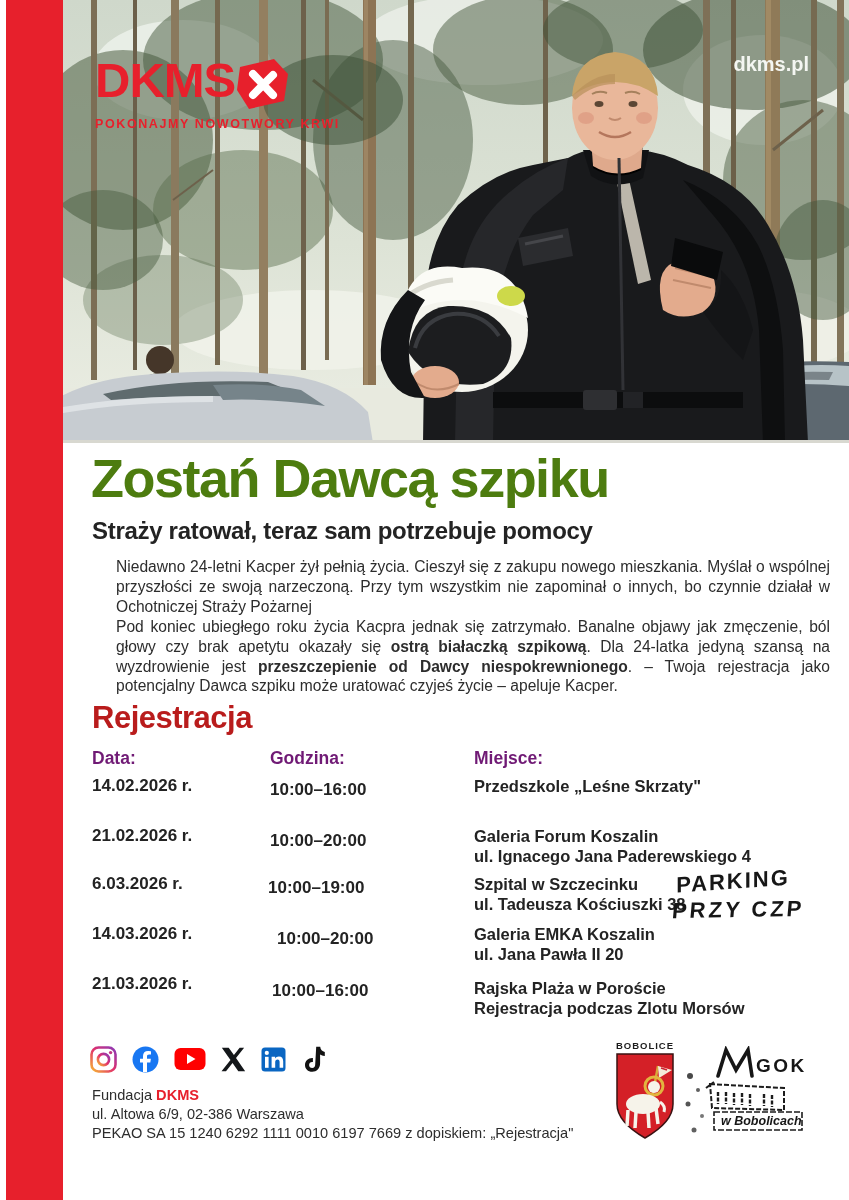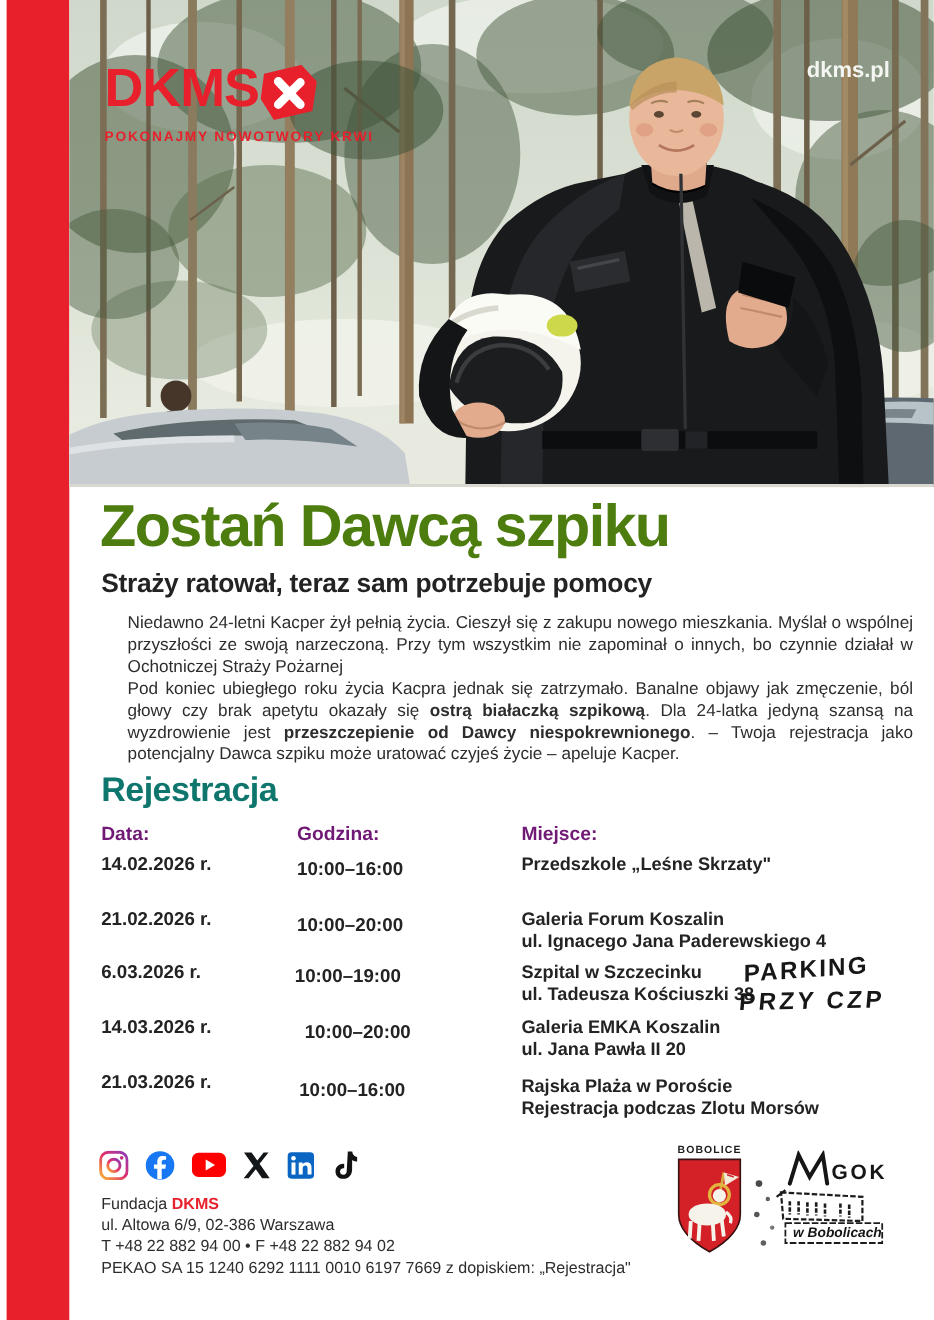--- a/index.html
+++ b/index.html
@@ -21,21 +21,21 @@
   .logo-badge { margin-left:2px; margin-top:2px; }
   .logo-tagline { color:#e7202c; font-size:12.5px; font-weight:bold; letter-spacing:1.6px; margin-top:6px; }
   .website { position:absolute; right:40px; top:53px; color:#f4f6f2; font-size:20px; font-weight:bold; }
   
   .headline { position:absolute; left:91px; top:447px; color:#4d7c0f; font-size:54px; font-weight:bold; letter-spacing:-1.5px; }
   .subheadline { position:absolute; left:92px; top:517px; color:#232323; font-size:24px; font-weight:bold; letter-spacing:-0.3px; }
   .para { position:absolute; left:92px; width:714px; color:#2d2d2d; font-size:15.6px; line-height:19.8px; text-align:justify;margin-left:24px; }
   .para1 { top:557px; }
   .para2 { top:617px; }
   
-  .reg-heading { position:absolute; left:92px; top:700px; color:#0f766e; font-size:31px; font-weight:bold; letter-spacing:-0.5px; }
+  .reg-heading { position:absolute; left:92px; top:700px; color:#b91c1c; font-size:31px; font-weight:bold; letter-spacing:-0.5px; }
   .reg-table { position:absolute; left:0; top:748px; width:849px; }
   .reg-hdr { position:absolute; font-size:17.5px; font-weight:bold; color:#701a75; }
   .col-date { left:92px; } .col-time { left:270px; } .col-place { left:474px; }
   .reg-row-date, .reg-row-time { position:absolute; font-size:17px; font-weight:bold; color:#232323; white-space:nowrap; }
   .reg-row-place { position:absolute; left:474px; font-size:16.5px; font-weight:bold; color:#232323; line-height:20px; white-space:nowrap; }
   
   .hand-note { position:absolute; left:676px; top:868px; color:#171717; font-weight:bold; }
   .hand-line1 { font-size:22px; letter-spacing:2px; transform:rotate(-4deg) skewX(-4deg); }
   .hand-line2 { font-size:22px; letter-spacing:3px; transform:rotate(-1deg) skewX(-6deg); margin-top:3px; margin-left:-4px; }
   
@@ -338,16 +338,15 @@
       <rect x="30" y="66" width="88" height="18" fill="none" stroke="#1c1c1c" stroke-width="1.6" stroke-dasharray="6 2"></rect>
       <text x="37" y="79" font-family="Liberation Sans, sans-serif" font-size="12.5" font-style="italic" font-weight="bold" fill="#161616">w Bobolicach</text>
     </svg>
   </div>
 
   <div class="footer">
     <div class="footer-line">
       <span>Fundacja </span><span class="org-name">DKMS</span>
     </div>
     <div class="footer-line">ul. Altowa 6/9, 02-386 Warszawa</div>
-    <div class="footer-line">T +48 22 882 94 00 • F +48 22 882 94 02</div>
     <div class="footer-line">PEKAO SA 15 1240 6292 1111 0010 6197 7669 z dopiskiem: „Rejestracja"</div>
   </div>
 </div>
 
 </body></html>

